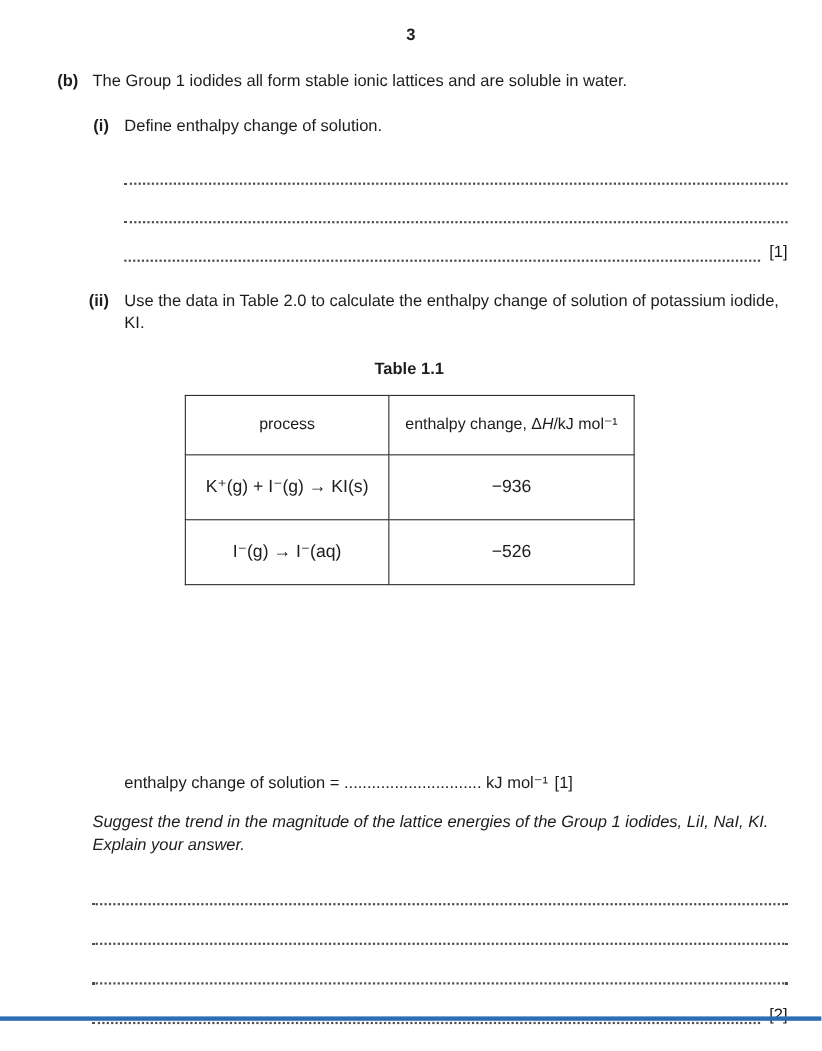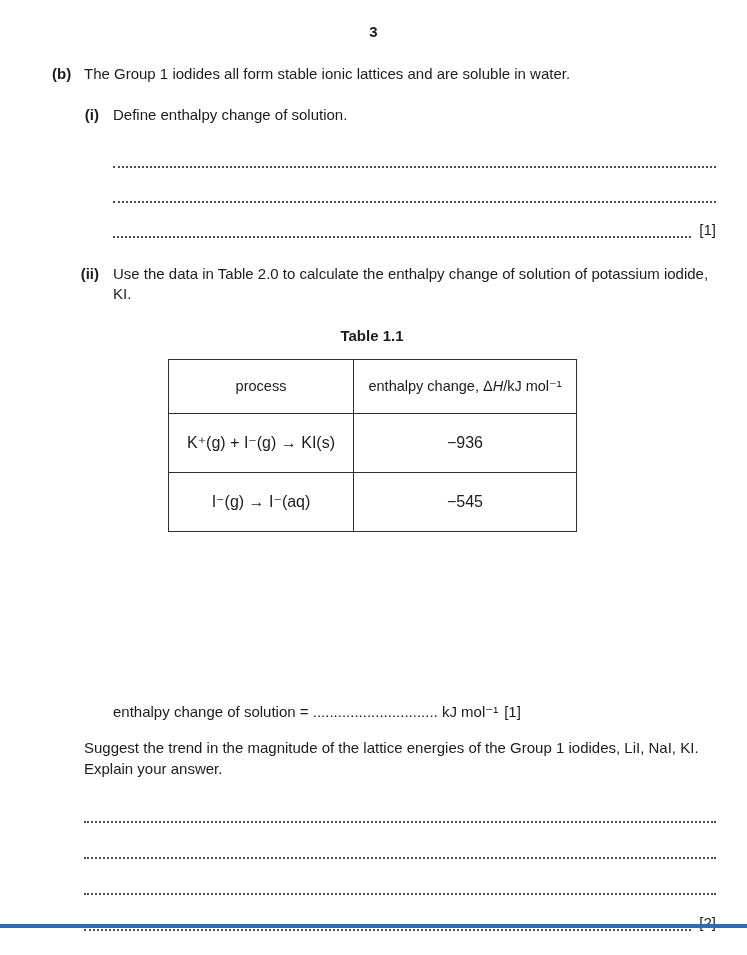--- a/index.html
+++ b/index.html
@@ -94,21 +94,21 @@
   table.data td { height: 24px; font-size: 16px; }
   table.data .ital { font-style: italic; }
 
   .answer-spacer { height: 170px; }
   .answer-eq {
     text-align: left;
     white-space: nowrap;
   }
   .answer-eq .marks-inline { margin-left: 6px; }
 
-  .prompt-block { display: block; }
+  .prompt-block { display: block; font-style: italic; }
 
   .footer-rule {
     position: absolute;
     left: 0;
     right: 0;
     top: 924px;
     height: 4px;
   }
 </style>
 </head>
@@ -157,21 +157,21 @@
                 <th><span>enthalpy change, Δ</span><span class="ital">H</span><span>/kJ mol⁻¹</span></th>
               </tr>
             </thead>
             <tbody>
               <tr>
                 <td>K⁺(g) + I⁻(g) → KI(s)</td>
                 <td>−936</td>
               </tr>
               <tr>
                 <td>I⁻(g) → I⁻(aq)</td>
-                <td>−545</td>
+                <td>−526</td>
               </tr>
             </tbody>
           </table>
 
           <div class="answer-spacer"></div>
 
           <div class="answer-eq">
             <span>enthalpy change of solution = .............................. kJ mol⁻¹</span><span class="marks-inline">[1]</span>
           </div>
         </div>

